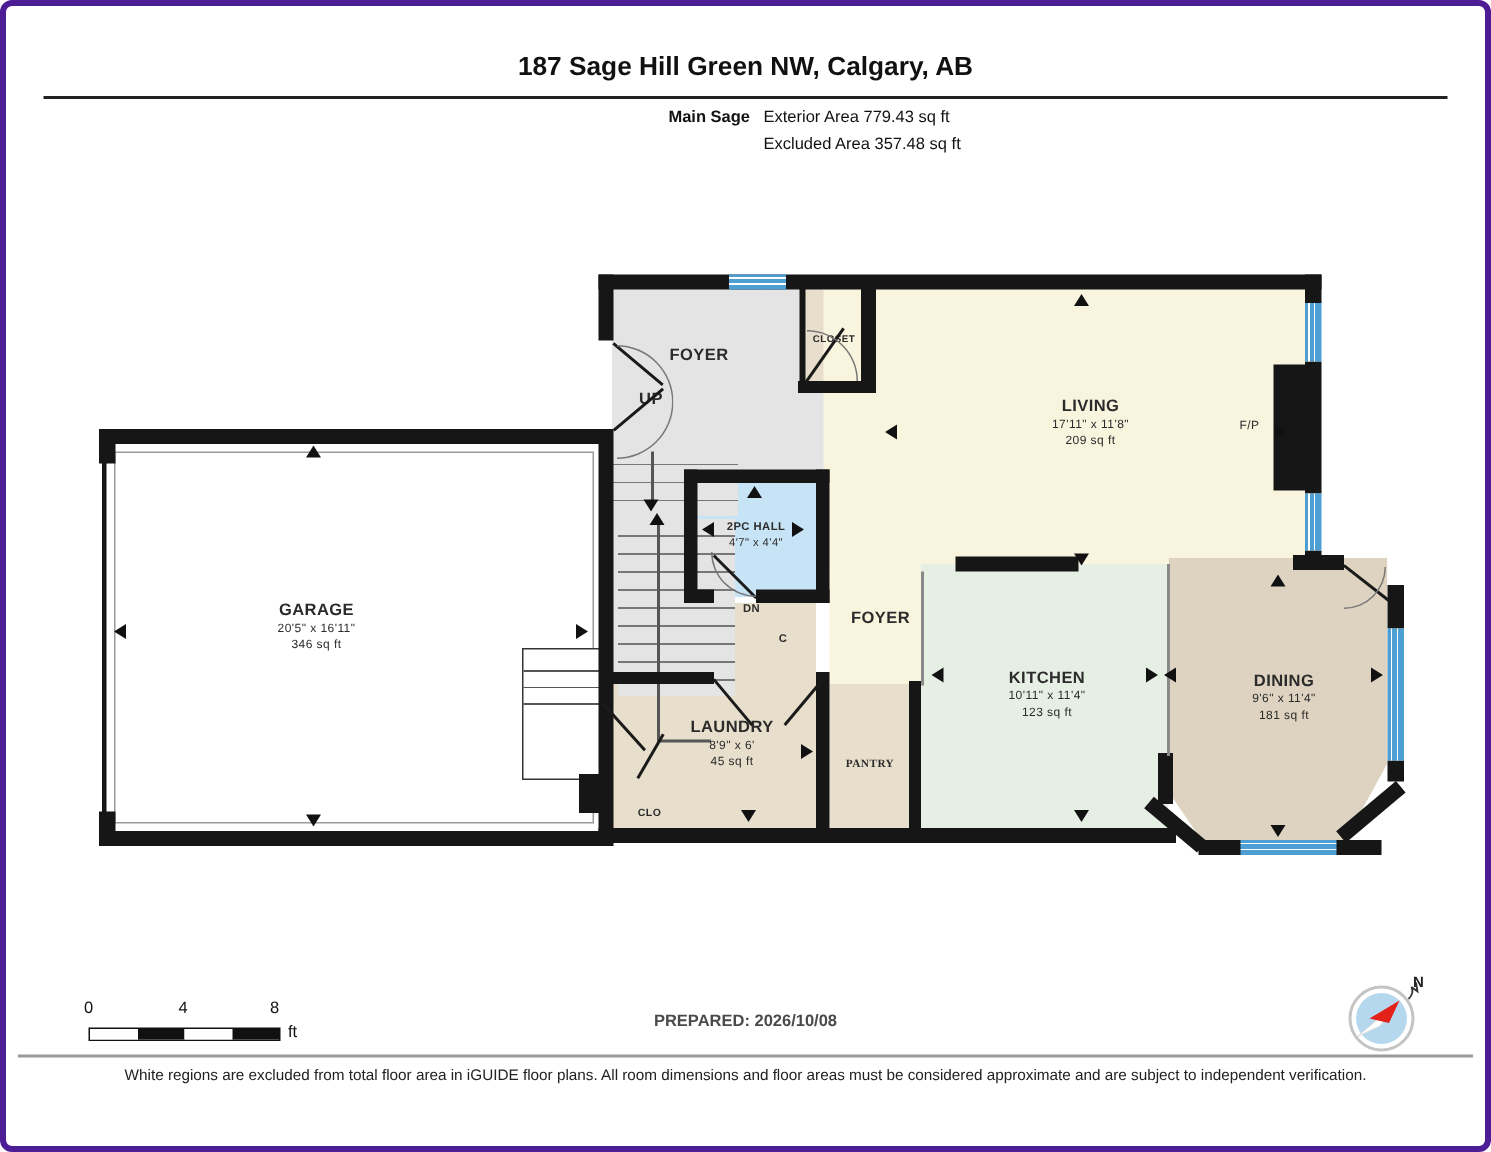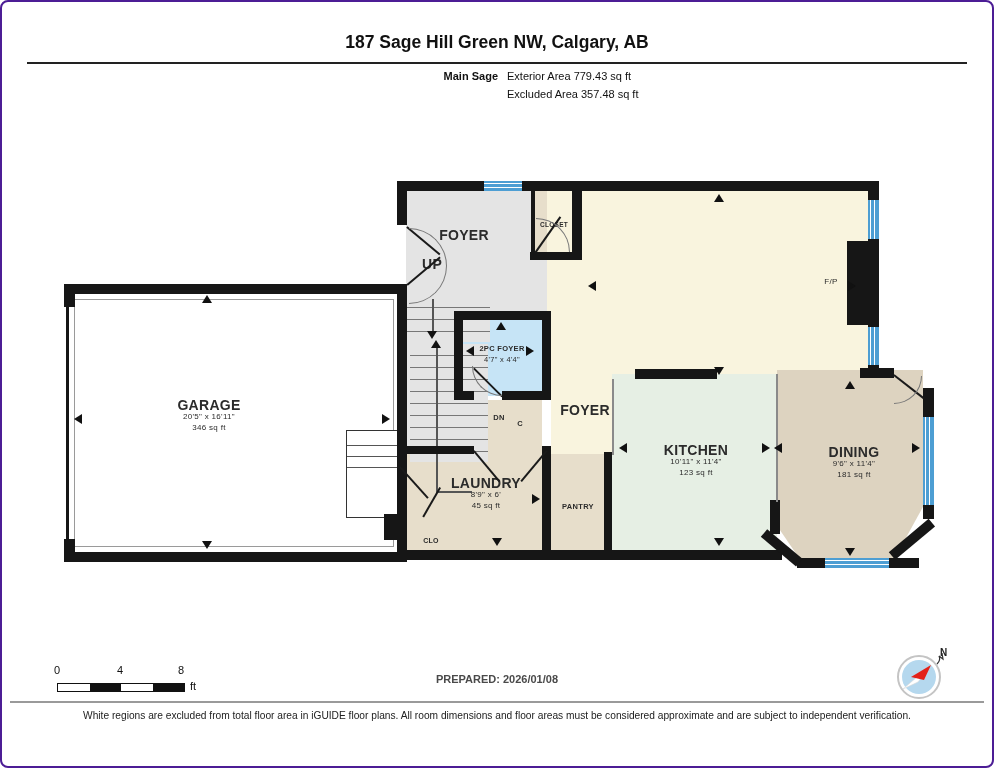--- a/index.html
+++ b/index.html
@@ -1,17 +1,17 @@
 <!DOCTYPE html>
 <html style="--wall: #161616; --foyer-gray: #e4e4e4; --living-cream: #f9f4de; --kitchen-mint: #e6efe4; --beige: #e7decb; --dining-tan: #ddd3c0; --bath-blue: #c6e4f6; --window-blue: #4d9ed3; --garage-white: #ffffff; --compass-red: #e32119; --compass-blue: #b5d8ee;"><head>
 <meta charset="utf-8">
 <style>
   html,body{margin:0;padding:0;background:#fff;}
   .page{position:relative;width:994px;height:768px;box-sizing:border-box;
-        border:2px solid #4c1d95;border-radius:8px;background:#fff;
+        border:4px solid #4c1d95;border-radius:8px;background:#fff;
         font-family:"Liberation Sans",sans-serif;overflow:hidden;}
   .abs{position:absolute;}
   
   .title{left:0;right:0;top:30px;text-align:center;font-size:17.5px;font-weight:bold;color:#111;}
   .hr1{left:25px;right:25px;top:60px;height:2px;background:#222;}
   .floor-label{left:330px;top:68px;width:166px;text-align:right;font-size:11px;font-weight:bold;color:#111;}
   .area-line1{left:505px;top:68px;font-size:11px;color:#111;}
   .area-line2{left:505px;top:86px;font-size:11px;color:#111;}
   
   .room{position:absolute;}
@@ -44,21 +44,21 @@
   .arr-right{border-top:5px solid transparent;border-bottom:5px solid transparent;border-left:8px solid #111;}
   
   .stair{position:absolute;background:var(--foyer-gray,#e4e4e4);
      background-image:repeating-linear-gradient(to bottom,transparent 0 11px,#777 11px 12px);}
   .sline{position:absolute;background:#555;}
   .steps{position:absolute;background:#fff;border:1.5px solid #333;box-sizing:border-box;}
   .steps-treads{position:absolute;left:0;right:0;top:4px;height:34px;
      background:repeating-linear-gradient(to bottom,transparent 0 10px,#555 10px 11px);}
   
   .rlabel{position:absolute;text-align:center;color:#2b2b2b;line-height:11px;letter-spacing:.3px;}
-  .rname{font-size:14px;font-weight:bold;}
+  .rname{font-size:11px;font-weight:bold;}
   .rsub{font-size:8px;}
   .small-label{font-size:7.5px;font-weight:bold;}
   
   .scale-tick{position:absolute;font-size:11px;color:#111;width:14px;text-align:center;}
   .scale-bar{position:absolute;left:55px;top:681px;width:126px;height:7px;border:1px solid #111;display:flex;}
   .scale-seg{height:100%;width:25%;}
   .scale-unit{position:absolute;left:188px;top:678px;font-size:11px;color:#111;}
   .prepared{left:0;right:0;top:671px;text-align:center;font-size:11px;font-weight:600;color:#4a4a4a;}
   .hr2{left:8px;right:8px;top:699px;height:1.5px;background:#9a9a9a;}
   .disclaimer{left:0;right:0;top:708px;text-align:center;font-size:10.2px;color:#222;}
@@ -106,57 +106,62 @@
 
     <div class="rlabel" style="left:412px;top:228px;width:100px;">
       <div class="rname">FOYER</div>
     </div>
     <div class="rlabel" style="left:408px;top:257px;width:44px;">
       <div class="rname">UP</div>
     </div>
     <div class="rlabel" style="left:527px;top:217px;width:50px;">
       <div class="small-label" style="font-size:6.5px;">CLOSET</div>
     </div>
+    <div class="rlabel" style="left:663px;top:262px;width:120px;">
+      <div class="rname">LIVING</div>
+      <div class="rsub">17'11" x 11'8"</div>
+      <div class="rsub">209 sq ft</div>
+    </div>
     <div class="rlabel" style="left:813px;top:274px;width:32px;">
       <div class="rsub">F/P</div>
     </div>
     <div class="rlabel" style="left:147px;top:398px;width:120px;">
       <div class="rname">GARAGE</div>
       <div class="rsub">20'5" x 16'11"</div>
       <div class="rsub">346 sq ft</div>
     </div>
     <div class="rlabel" style="left:455px;top:341px;width:90px;">
-      <div class="rname" style="font-size:7.5px;">2PC FOYER</div>
+      <div class="rname" style="font-size:7.5px;">2PC HALL</div>
       <div class="rsub" style="font-size:7.5px;">4'7" x 4'4"</div>
     </div>
     <div class="rlabel" style="left:548px;top:403px;width:70px;">
       <div class="rname">FOYER</div>
     </div>
-    <div class="rlabel" style="left:484px;top:410px;width:26px;">
+    <div class="rlabel" style="left:484px;top:396px;width:26px;">
       <div class="small-label">DN</div>
     </div>
     <div class="rlabel" style="left:510px;top:416px;width:16px;">
       <div class="small-label">C</div>
     </div>
     <div class="rlabel" style="left:634px;top:443px;width:120px;">
       <div class="rname">KITCHEN</div>
       <div class="rsub">10'11" x 11'4"</div>
       <div class="rsub">123 sq ft</div>
     </div>
     <div class="rlabel" style="left:792px;top:445px;width:120px;">
       <div class="rname">DINING</div>
       <div class="rsub">9'6" x 11'4"</div>
       <div class="rsub">181 sq ft</div>
     </div>
     <div class="rlabel" style="left:434px;top:476px;width:100px;">
       <div class="rname">LAUNDRY</div>
       <div class="rsub">8'9" x 6'</div>
       <div class="rsub">45 sq ft</div>
     </div>
-    <div class="rlabel" style="left:541px;top:499px;width:70px;">
+    <div class="rlabel" style="left:541px;top:499px;width:70px;font-family:Liberation Serif, serif;">
       <div class="small-label">PANTRY</div>
     </div>
     <div class="rlabel" style="left:409px;top:533px;width:40px;">
       <div class="small-label" style="font-size:7px;">CLO</div>
     </div>
   <div class="wall" style="left: 395px; top: 179px; width: 482px; height: 10px; transform-origin: 0px 50%;"></div>
       <div class="wall" style="left: 395px; top: 179px; width: 10px; height: 44px; transform-origin: 0px 50%;"></div>
       <div class="wall" style="left: 395px; top: 282px; width: 10px; height: 278px; transform-origin: 0px 50%;"></div>
       <div class="wall" style="left: 62px; top: 282px; width: 342px; height: 10px; transform-origin: 0px 50%;"></div>
       <div class="wall" style="left: 62px; top: 550px; width: 342px; height: 10px; transform-origin: 0px 50%;"></div>
@@ -234,21 +239,21 @@
   <div class="scale-tick" style="left:48px;top:662px;">0</div>
   <div class="scale-tick" style="left:111px;top:662px;">4</div>
   <div class="scale-tick" style="left:172px;top:662px;">8</div>
   <div class="scale-bar">
     <div class="scale-seg" style="background:#fff;"></div>
     <div class="scale-seg" style="background:#111;"></div>
     <div class="scale-seg" style="background:#fff;"></div>
     <div class="scale-seg" style="background:#111;"></div>
   </div>
   <div class="scale-unit">ft</div>
-  <div class="abs prepared">PREPARED: 2026/01/08</div>
+  <div class="abs prepared">PREPARED: 2026/10/08</div>
   <div class="abs hr2"></div>
   <div class="abs disclaimer">White regions are excluded from total floor area in iGUIDE floor plans. All room dimensions and floor areas must be considered approximate and are subject to independent verification.</div>
 
   <div class="compass">
     <svg width="58" height="58" viewBox="0 0 58 58">
       <circle cx="26" cy="31" r="21" fill="#ffffff" stroke="#c4c4c4" stroke-width="2"></circle>
       <circle cx="26" cy="31" r="17" fill="#b5d8ee"></circle>
       <polygon points="38,19 10,43 25,36" fill="#ffffff" stroke="#d8d8d8" stroke-width="0.6"></polygon>
       <polygon points="38,19 18,31 31,34" fill="#e32119"></polygon>
       <path d="M44,18 q4,-4 2,-8 l4,3 -1,-6" stroke="#333" fill="none" stroke-width="1.2"></path>

